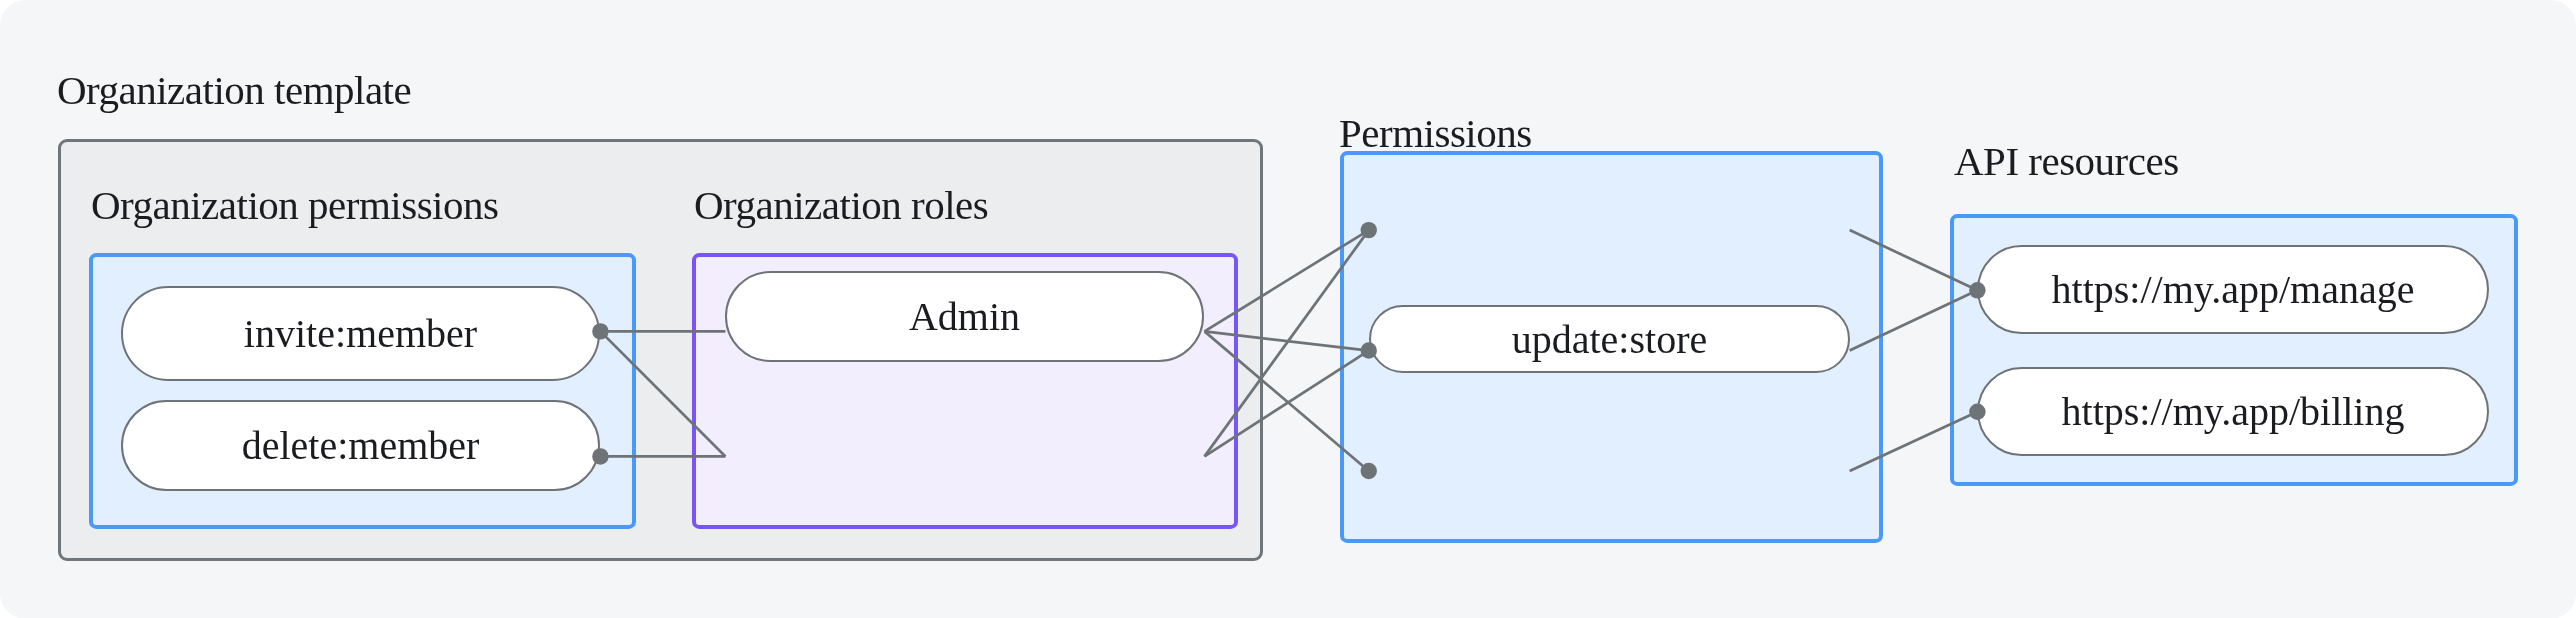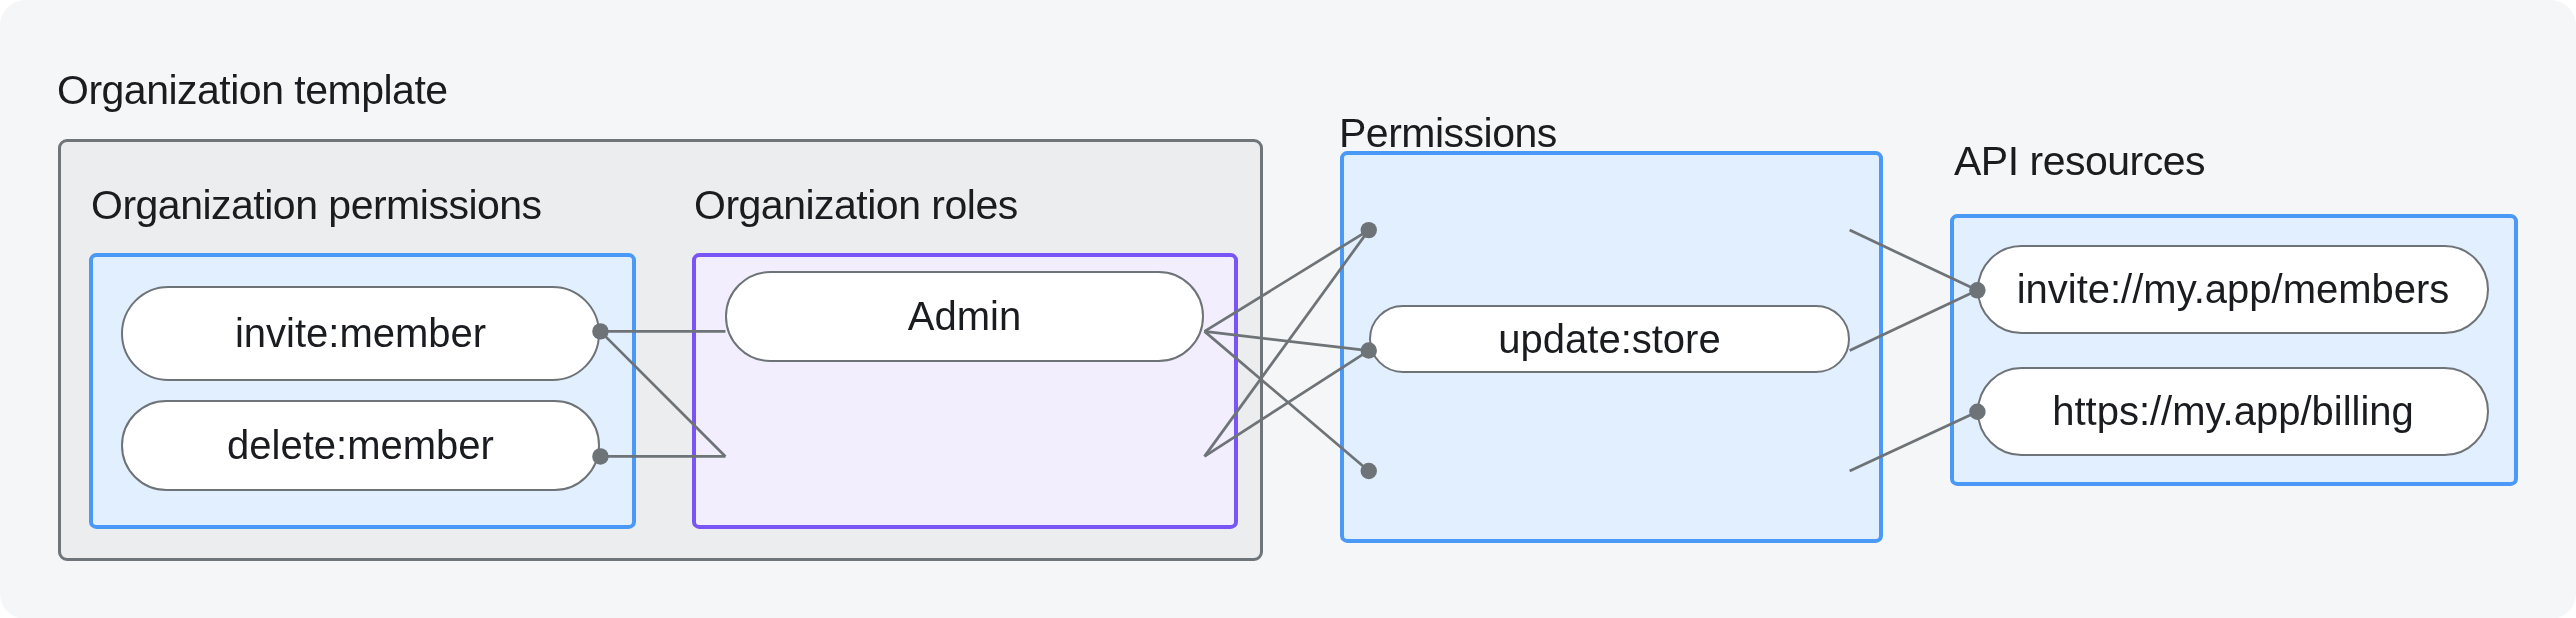--- a/index.html
+++ b/index.html
@@ -2,21 +2,21 @@
 <html style="font-size:14.6px"><head>
 <meta charset="utf-8">
 <style>
   html,body{margin:0;padding:0;background:#ffffff;}
   .canvas{
     position:relative;
     width:2576px;height:619px;
     background:#f5f6f7;
     border-radius:25.6px;
     overflow:hidden;
-    font-family:Liberation Sans, sans-serif;
+    font-family:Liberation Serif, serif;
     color:#1a1c1f;
   }
   .label{
     position:absolute;
     font-size:41px;
     font-weight:500;
     letter-spacing:-0.5px;
     white-space:nowrap;
     color:#1a1c1f;
     line-height:1.2;
@@ -82,21 +82,21 @@
   <div class="label lbl-permissions">Permissions</div>
   <div class="label lbl-api">API resources</div>
 
   <div class="pill p-invite">invite:member</div>
   <div class="pill p-delete">delete:member</div>
 
   <div class="pill p-admin">Admin</div>
 
   <div class="pill p-update">update:store</div>
 
-  <div class="pill p-members">invite://my.app/members</div>
+  <div class="pill p-members">https://my.app/manage</div>
   <div class="pill p-billing">https://my.app/billing</div>
 
   <svg class="wires" viewBox="0 0 2823 678" aria-hidden="true">
       <line x1="658" y1="363" x2="795" y2="363" stroke="#6e7377" stroke-width="3"></line>
       <line x1="658" y1="363" x2="795" y2="500" stroke="#6e7377" stroke-width="3"></line>
       <line x1="658" y1="500" x2="795" y2="500" stroke="#6e7377" stroke-width="3"></line>
       <line x1="1320" y1="363" x2="1500" y2="252" stroke="#6e7377" stroke-width="3"></line>
       <line x1="1320" y1="363" x2="1500" y2="384" stroke="#6e7377" stroke-width="3"></line>
       <line x1="1320" y1="363" x2="1500" y2="516" stroke="#6e7377" stroke-width="3"></line>
       <line x1="1320" y1="500" x2="1500" y2="252" stroke="#6e7377" stroke-width="3"></line>

